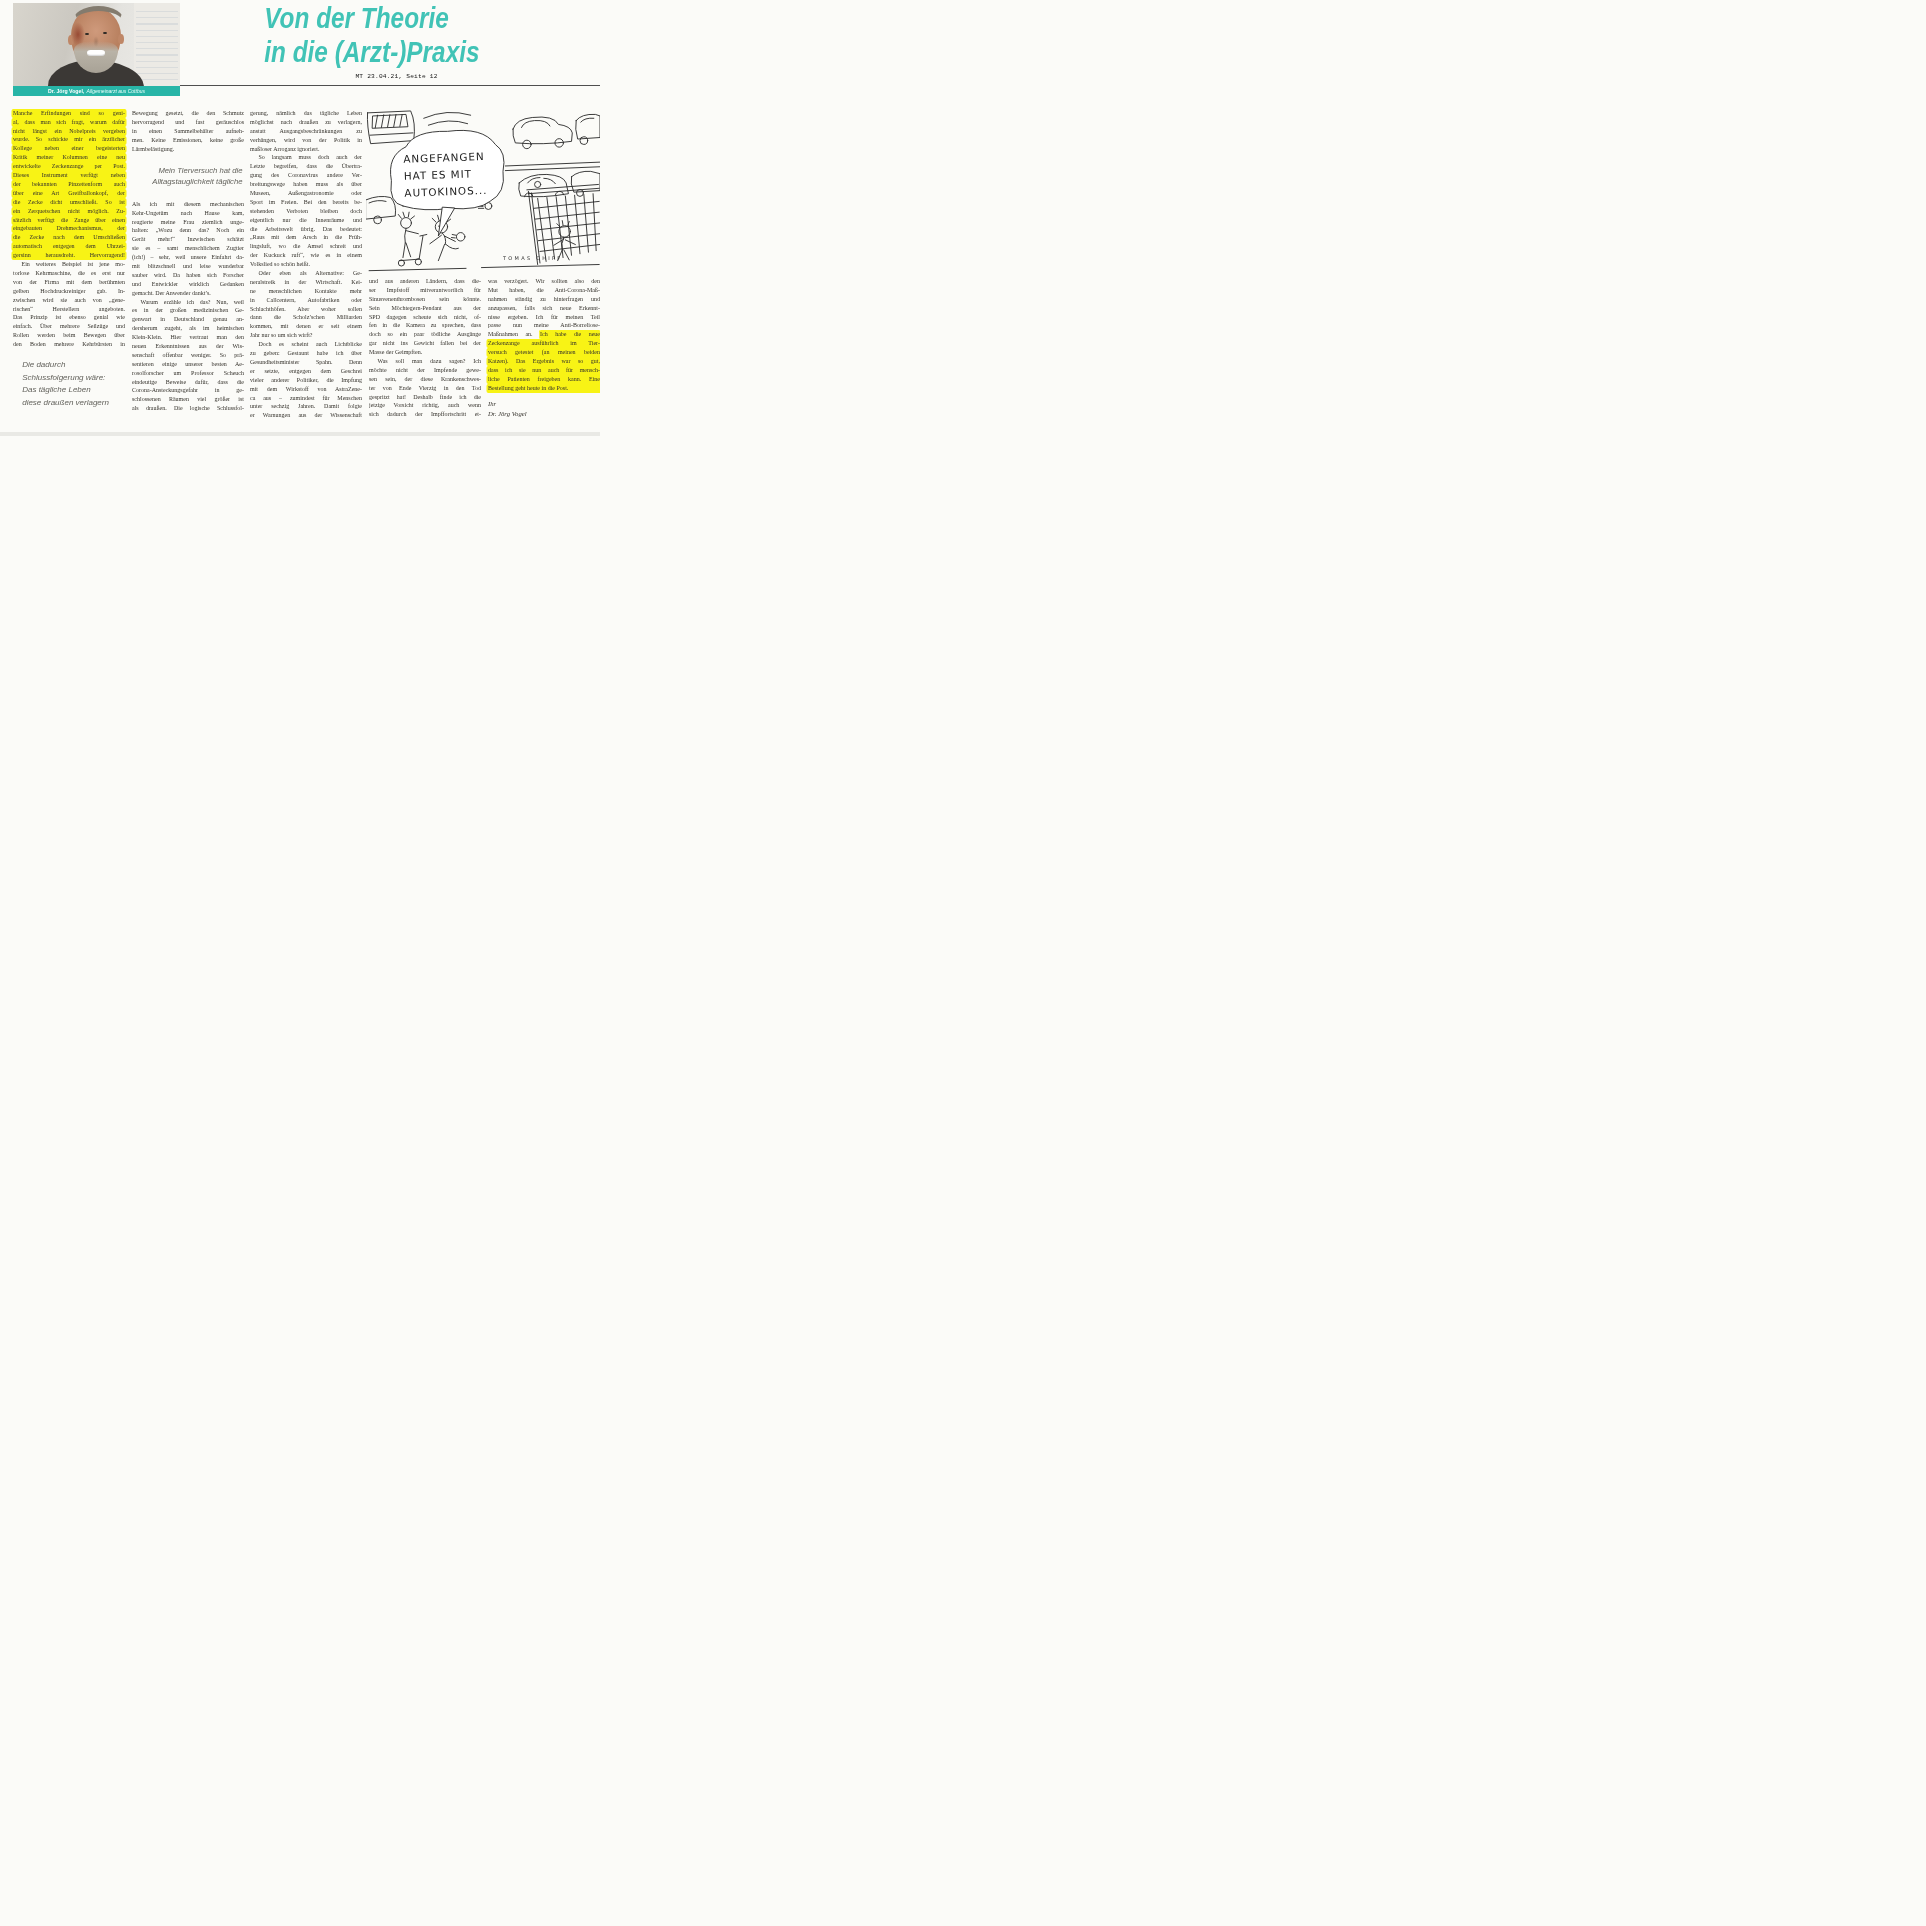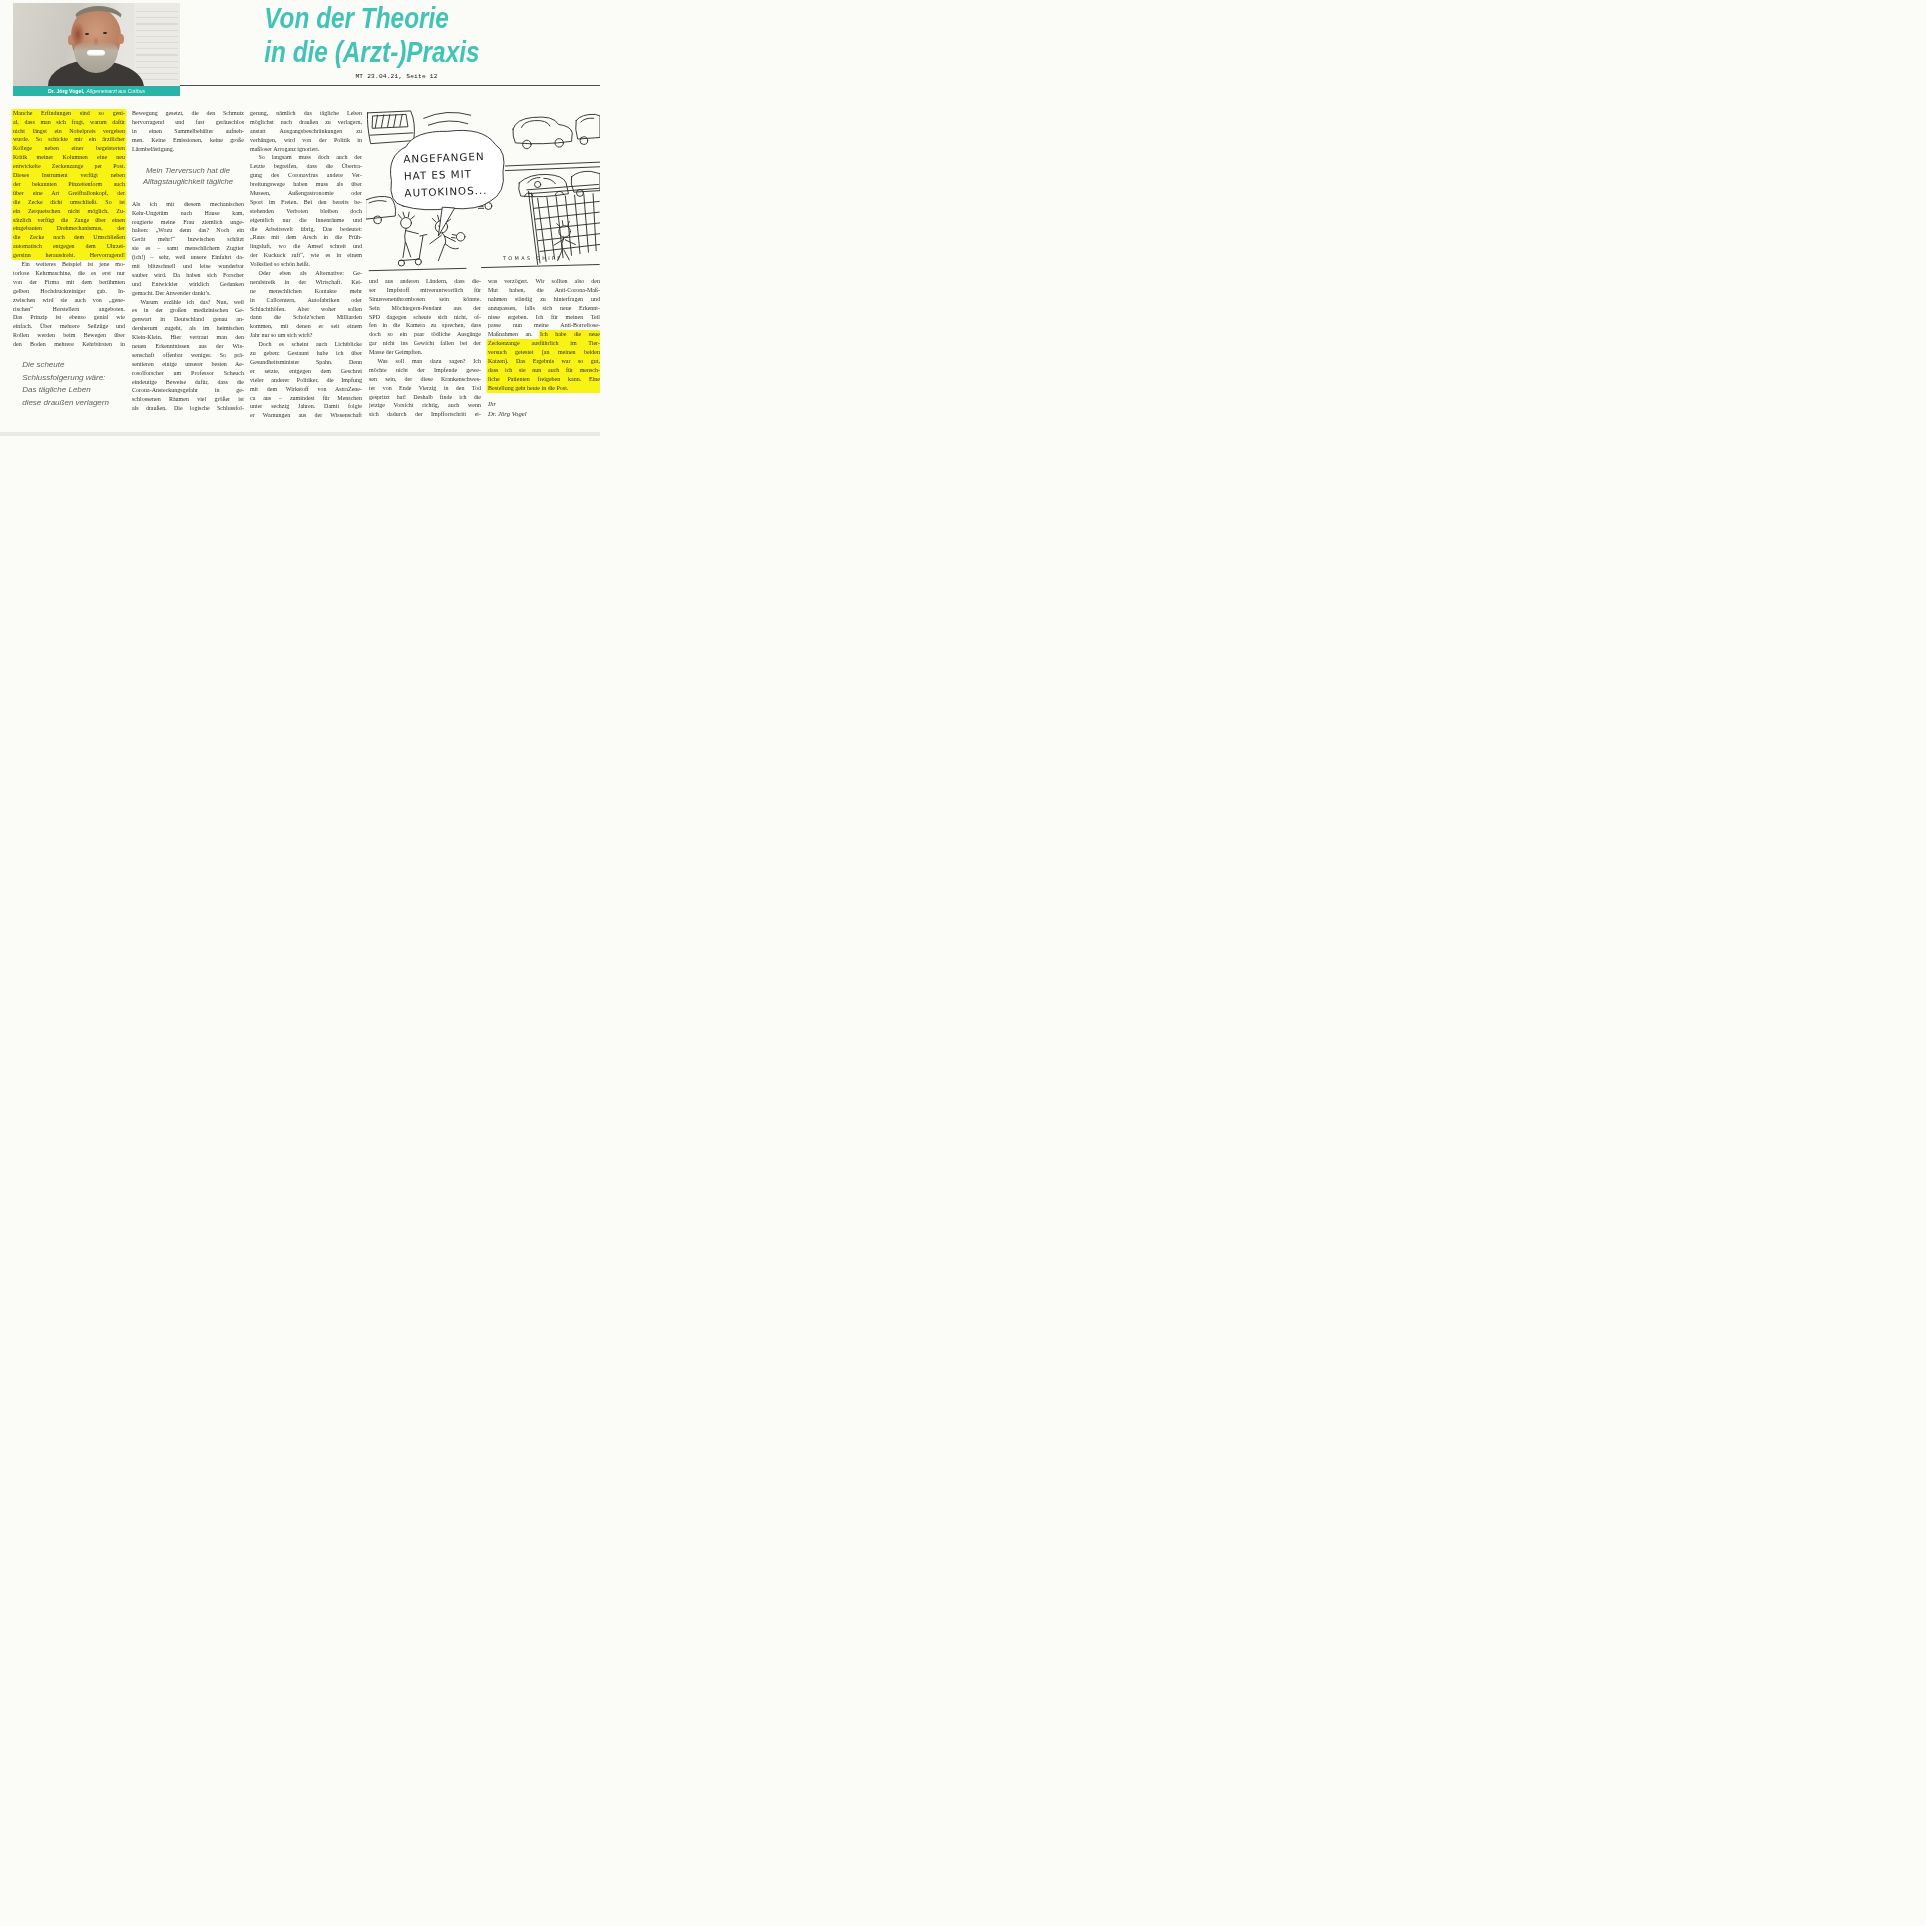--- a/index.html
+++ b/index.html
@@ -52,21 +52,21 @@
   
   .col{position:absolute;width:112px;top:109px;font-size:6px;}
   .col1{left:13px}.col2{left:132px}.col3{left:250px}
   .col4{left:369px;top:277px}.col5{left:488px;top:277px}
   .line{text-align:justify;text-align-last:justify;height:8.9px;line-height:8.9px;overflow:hidden;}
   .line.end{text-align-last:left;}
   .line.ind{text-indent:8.5px;}
   .line.hlf{background:var(--highlight);border-radius:1.9px;box-shadow:-1.5px 0 0 var(--highlight),1.5px 0 0 var(--highlight);}
   .hl{background:var(--highlight);border-radius:1.2px;padding:1.2px 0;box-shadow:-0.8px 0 0 var(--highlight),1.2px 0 0 var(--highlight);}
   .subhead{margin:11.6px 1.5px 12.3px;text-align:center;font:italic 400 7.7px/11.2px "Liberation Sans",sans-serif;color:var(--quote_gray);}
-  .subhead .qline{text-align:center;}
+  .subhead .qline{text-align:right;}
   .pullquote{margin-top:10px;padding-left:9.2px;font:italic 400 8px/12.7px "Liberation Sans",sans-serif;color:var(--quote_gray);}
   .signoff{margin-top:6.2px;font:italic 400 6.7px/10px "Liberation Serif",serif;color:var(--ink);}
   
   .cartoon{position:absolute;left:366px;top:109px;width:234px;height:164px;}
   .cartoon svg{display:block}
   .bubble-text{font-family:"DejaVu Sans",sans-serif;font-size:27px;letter-spacing:2.5px;fill:#222;}
   .sig-text{font-family:"DejaVu Sans",sans-serif;font-size:13px;letter-spacing:6px;fill:#333;}
   .bottom-strip{position:absolute;left:0;top:432px;width:100%;height:4.2px;background:#e9e9e5;}
 </style>
 </head>
@@ -124,21 +124,21 @@
       <div class="line"><span>von der Firma mit dem berühmten</span></div>
       <div class="line"><span>gelben Hochdruckreiniger gab. In-</span></div>
       <div class="line"><span>zwischen wird sie auch von „gene-</span></div>
       <div class="line"><span>rischen“ Herstellern angeboten.</span></div>
       <div class="line"><span>Das Prinzip ist ebenso genial wie</span></div>
       <div class="line"><span>einfach. Über mehrere Seilzüge und</span></div>
       <div class="line"><span>Rollen werden beim Bewegen über</span></div>
       <div class="line"><span>den Boden mehrere Kehrbürsten in</span></div>
     </div>
   <div class="pullquote">
-      <div class="qline">Die scheute</div>
+      <div class="qline">Die dadurch</div>
       <div class="qline">Schlussfolgerung wäre:</div>
       <div class="qline">Das tägliche Leben</div>
       <div class="qline">diese draußen verlagern</div>
     </div>
 </div>
 
 <div class="col col2">
   <div>
       <div class="line"><span>Bewegung gesetzt, die den Schmutz</span></div>
       <div class="line"><span>hervorragend und fast geräuschlos</span></div>

